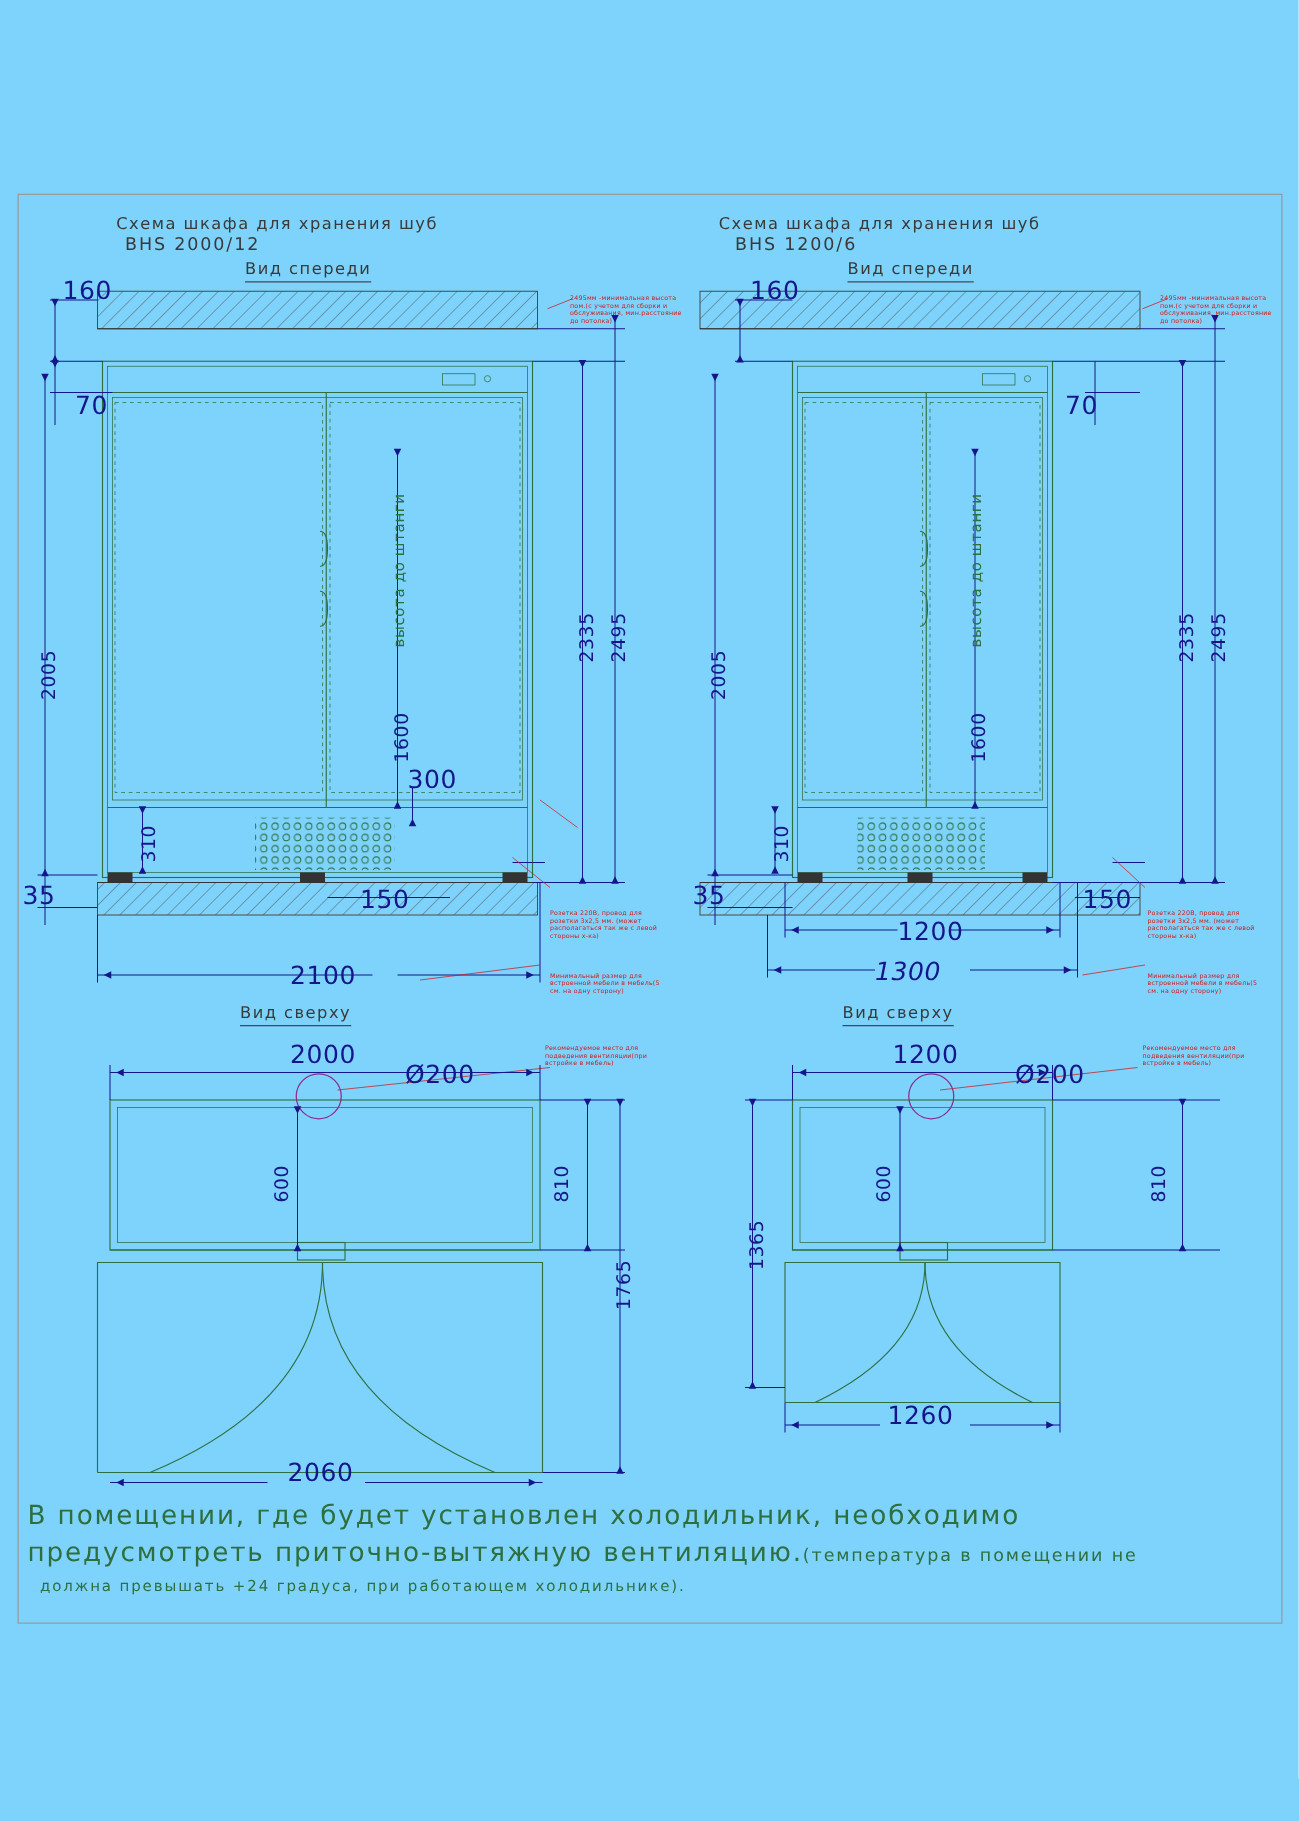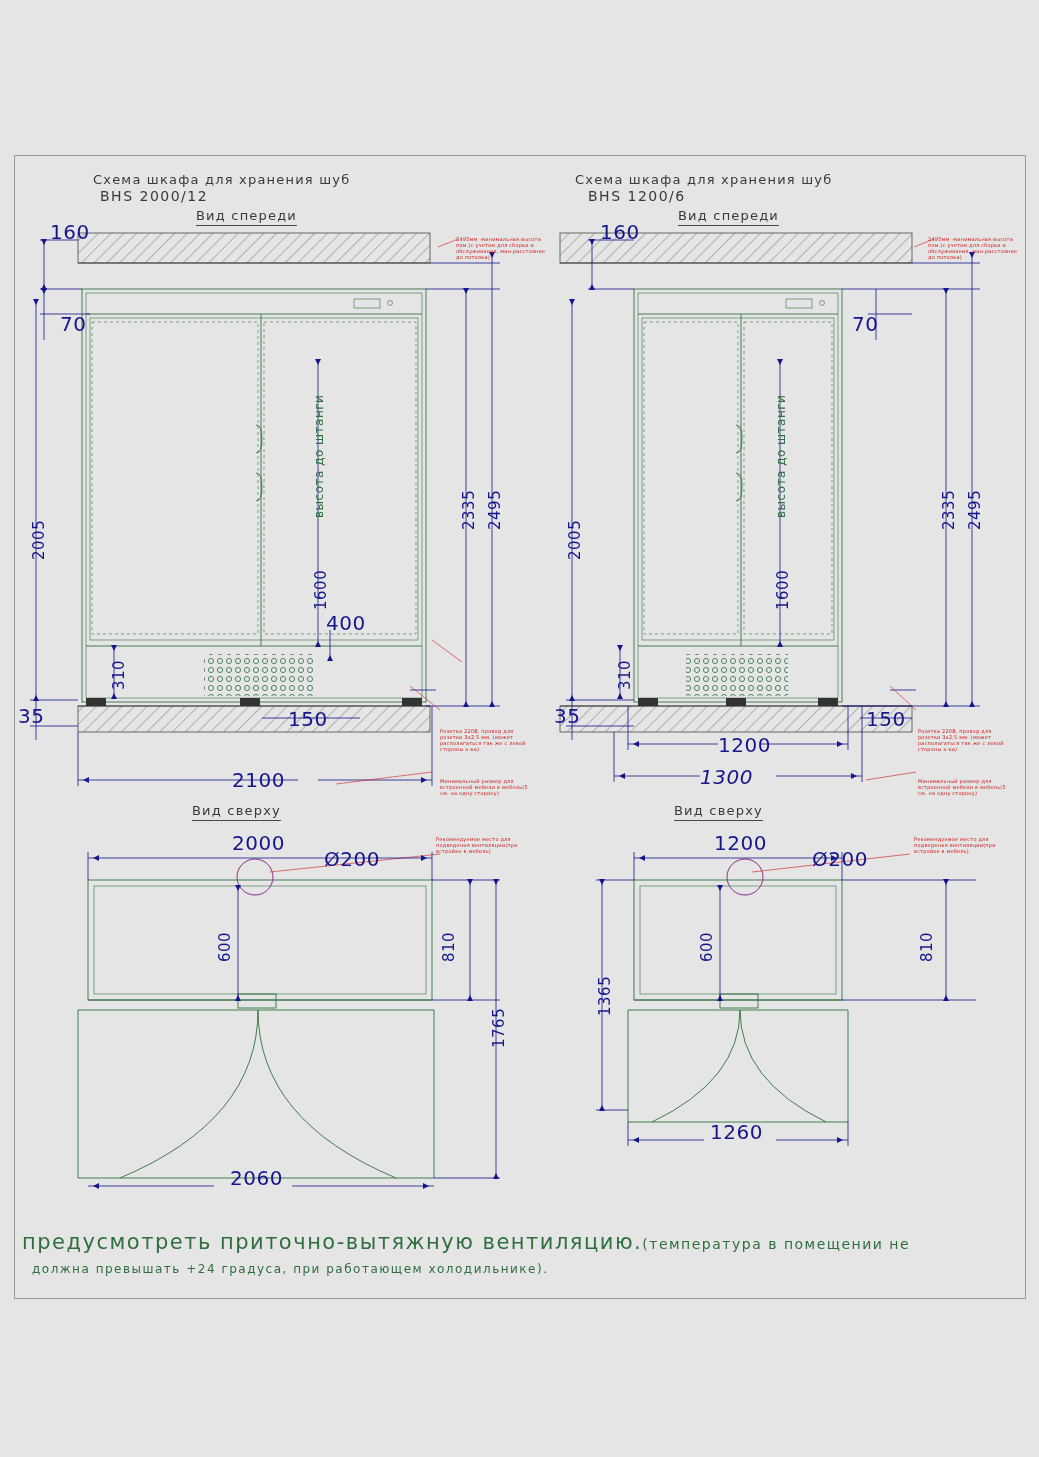--- a/index.html
+++ b/index.html
@@ -1,17 +1,17 @@
 <!DOCTYPE html>
 <html><head>
 <meta charset="utf-8">
 <style>
   html,body{margin:0;padding:0;background:#ffffff;}
   body{font-family:"DejaVu Sans",sans-serif;}
-  #page{position:relative;width:1039px;height:1457px;background:#e5e5e5;overflow:hidden;}
+  #page{position:relative;width:1039px;height:1457px;background:#7dd3fc;overflow:hidden;}
   .frame{position:absolute;left:14px;top:155px;width:1010px;height:1142px;border:1px solid #9a9a9a;}
   .txt{position:absolute;white-space:nowrap;}
   .title{color:#3a3a3a;font-size:13px;letter-spacing:1.2px;}
   .model{color:#3a3a3a;font-size:14px;letter-spacing:1.5px;}
   .sub{color:#3a3a3a;font-size:13px;letter-spacing:1.2px;border-bottom:1px solid #4a4a4a;padding-bottom:2px;}
   .dim{color:#15158c;font-size:20px;letter-spacing:0.5px;}
   .dimv{color:#15158c;font-size:15px;letter-spacing:0.5px;transform-origin:0 0;transform:rotate(-90deg);}
   .lblg{color:#2f6f3f;font-size:12px;letter-spacing:0.5px;transform-origin:0 0;transform:rotate(-90deg);}
   .redw{color:#d01a1a;font-size:5px;line-height:6px;letter-spacing:0.2px;white-space:normal;width:95px;}
   .note{color:#2f6f3f;letter-spacing:1.5px;}
@@ -290,21 +290,21 @@
 
   <div class="txt dim" style="left:50px;top:220px;">160</div>
   <div class="txt dim" style="left:60px;top:312px;">70</div>
   <div class="txt dimv" style="left:30px;top:560px;">2005</div>
   <div class="txt dim" style="left:18px;top:704px;">35</div>
   <div class="txt dimv" style="left:460px;top:530px;">2335</div>
   <div class="txt dimv" style="left:486px;top:530px;">2495</div>
   <div class="txt dimv" style="left:312px;top:610px;">1600</div>
   <div class="txt lblg" style="left:312px;top:518px;">высота до штанги</div>
   <div class="txt dimv" style="left:110px;top:690px;">310</div>
-  <div class="txt dim" style="left:326px;top:611px;">400</div>
+  <div class="txt dim" style="left:326px;top:611px;">300</div>
   <div class="txt dim" style="left:288px;top:707px;">150</div>
   <div class="txt dim" style="left:232px;top:768px;">2100</div>
 
   <div class="txt sub" style="left:192px;top:803px;">Вид  сверху</div>
   <div class="txt dim" style="left:232px;top:831px;">2000</div>
   <div class="txt dim" style="left:324px;top:847px;">Ø200</div>
   <div class="txt dimv" style="left:216px;top:962px;">600</div>
   <div class="txt dimv" style="left:440px;top:962px;">810</div>
   <div class="txt dimv" style="left:490px;top:1048px;">1765</div>
   <div class="txt dim" style="left:230px;top:1166px;">2060</div>
@@ -337,18 +337,19 @@
   <div class="txt dimv" style="left:698px;top:962px;">600</div>
   <div class="txt dimv" style="left:918px;top:962px;">810</div>
   <div class="txt dimv" style="left:596px;top:1016px;">1365</div>
   <div class="txt dim" style="left:710px;top:1120px;">1260</div>
 
   <div class="txt redw" style="left:928px;top:236px;">2495мм -минимальная высота пом.(с учетом для сборки и обслуживания, мин.расстояние до потолка)</div>
   <div class="txt redw" style="left:918px;top:728px;">Розетка 220В, провод для розетки  3х2,5 мм. (может располагаться так же с левой стороны х-ка)</div>
   <div class="txt redw" style="left:918px;top:778px;">Минимальный размер для встроенной мебели в мебель(5 см. на одну сторону)</div>
   <div class="txt redw" style="left:914px;top:836px;">Рекомендуемое место для подведения вентиляции(при встройке в мебель)</div>
 
+  <div class="txt note n1" style="left:22px;top:1200px;">В помещении, где будет установлен холодильник, необходимо</div>
   <div style="position:absolute;left:22px;top:1230px;white-space:nowrap;">
     <span class="note n1">предусмотреть приточно-вытяжную вентиляцию.</span><span class="note n2">(температура в помещении не</span>
   </div>
   <div class="txt note n3" style="left:32px;top:1262px;">должна превышать +24 градуса, при работающем холодильнике).</div>
 
 </div>
 
 </body></html>

